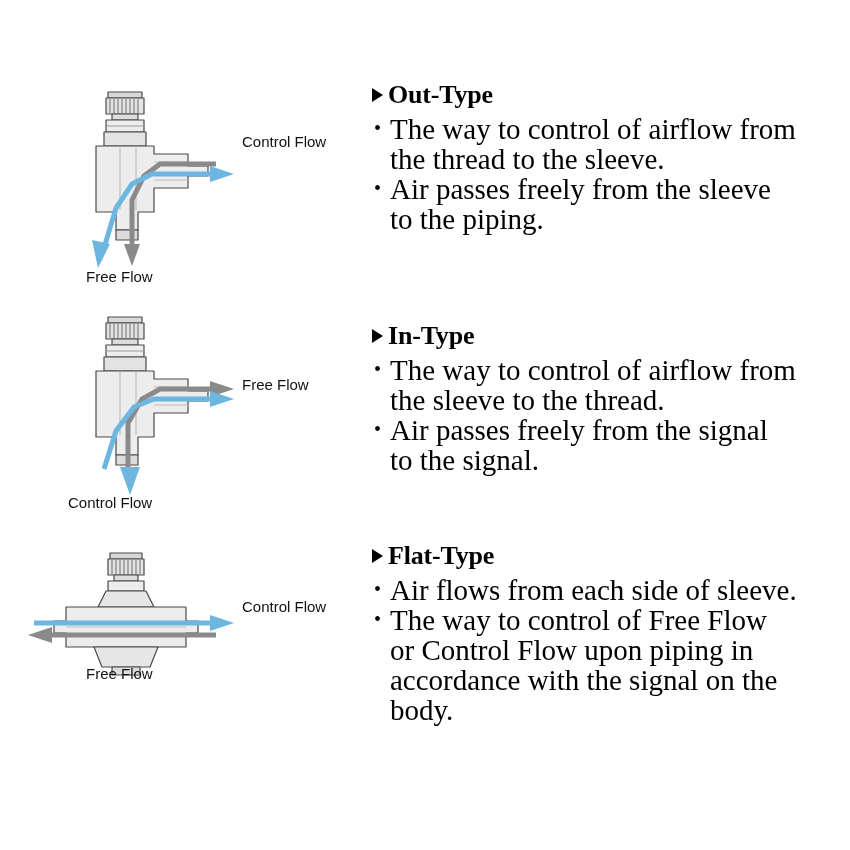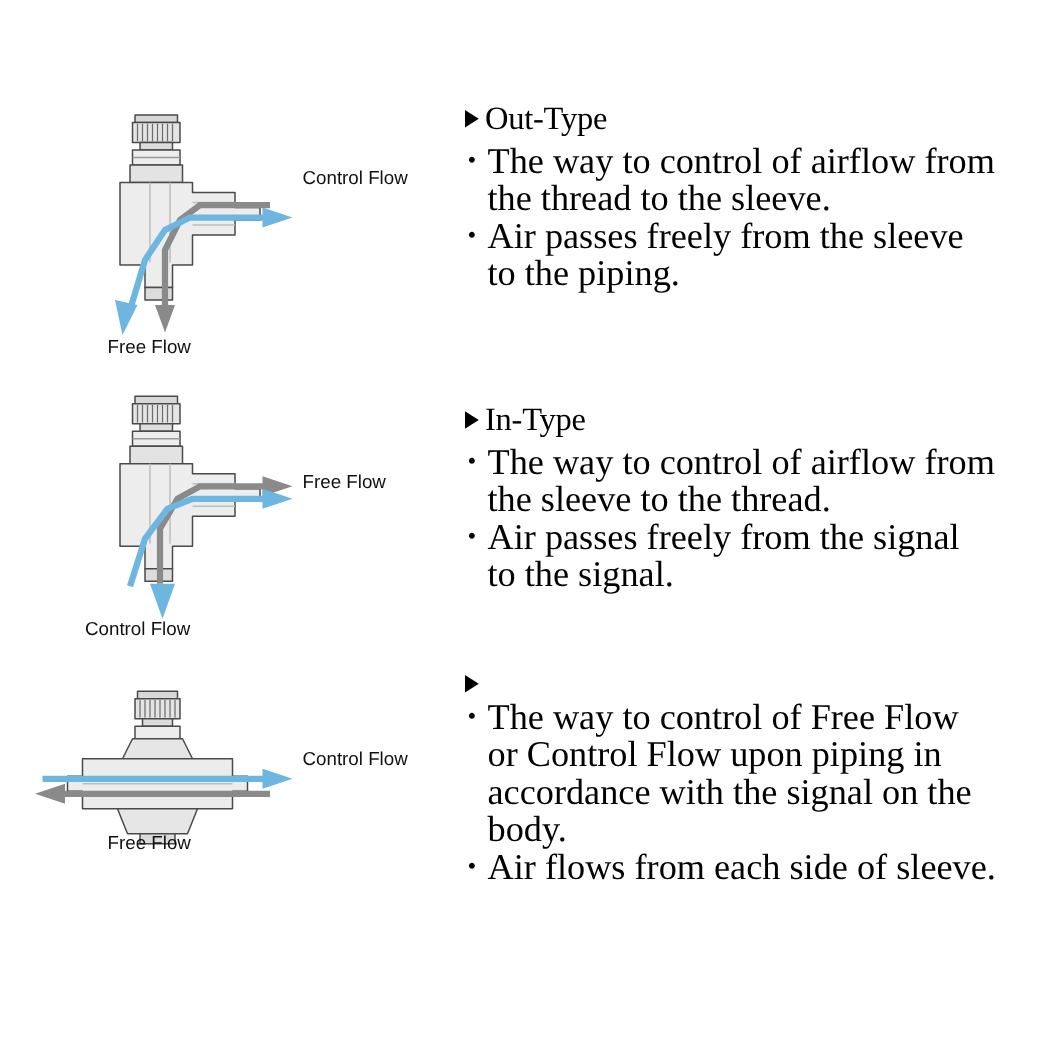--- a/index.html
+++ b/index.html
@@ -42,21 +42,21 @@
 
   .text-col {
     position: absolute;
     left: 372px;
     top: 0;
     width: 460px;
   }
 
   .heading {
     font-family: "Liberation Serif", serif;
-    font-weight: normal;
+    font-weight: bold;
     font-size: 26px;
     line-height: 30px;
     letter-spacing: -0.2px;
     display: flex;
     align-items: baseline;
   }
   .heading .tri {
     display: inline-block;
     width: 0;
     height: 0;
@@ -267,27 +267,28 @@
         <polygon points="214,88 190,80 190,96" fill="#6cb6e0"></polygon>
 
         <text x="222" y="77" font-family="Liberation Sans, sans-serif" font-size="15" fill="#111">Control Flow</text>
         <text x="66" y="144" font-family="Liberation Sans, sans-serif" font-size="15" fill="#111">Free Flow</text>
       </svg>
     </div>
 
     <div class="text-col" style="top:6px;">
       <div class="heading">
         <span class="tri"></span>
+        <span>Flat-Type</span>
       </div>
       <ul class="bullets">
+        <li>
+          <span>Air flows from each side of sleeve.</span>
+        </li>
         <li>
           <span>The way to control of Free Flow</span><br>
           <span>or Control Flow upon piping in</span><br>
           <span>accordance with the signal on the body.</span>
         </li>
-        <li>
-          <span>Air flows from each side of sleeve.</span>
-        </li>
       </ul>
     </div>
   </div>
 
 </div>
 
 </body></html>

